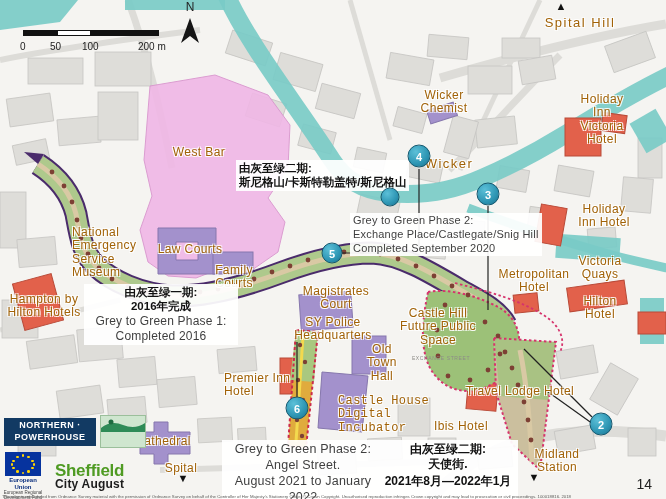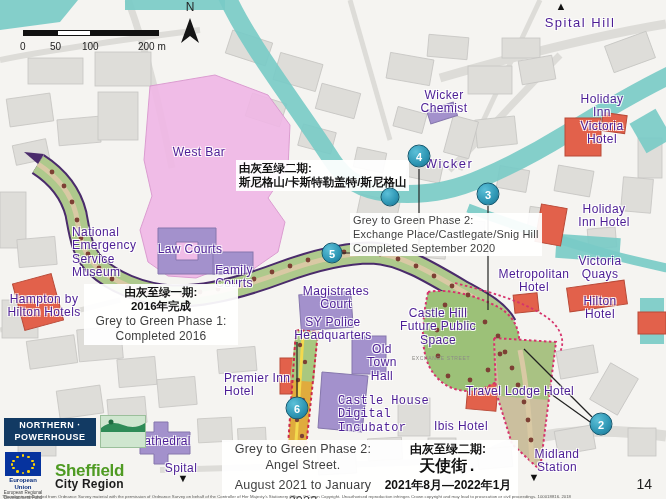--- a/index.html
+++ b/index.html
@@ -1,19 +1,19 @@
 <!DOCTYPE html>
 <html><head>
 <meta charset="utf-8">
 <style>
   html,body{margin:0;padding:0;background:#888;}
   #screen{position:relative;width:666px;height:499px;overflow:hidden;background:#f5f4f1;
           font-family:"Liberation Sans", sans-serif;}
   #screen svg{position:absolute;left:0;top:0;}
-  .lbl{position:absolute;white-space:pre-line;text-align:center;color:#4c1d95;
+  .lbl{position:absolute;white-space:pre-line;text-align:center;color:#a16207;
        font-size:12px;letter-spacing:.4px;line-height:1.12;transform:translateX(-50%);
        text-shadow:-1px -1px 0 rgba(255,255,255,.85),1px -1px 0 rgba(255,255,255,.85),
                    -1px 1px 0 rgba(255,255,255,.85),1px 1px 0 rgba(255,255,255,.85);}
   .lbl.left{transform:none;text-align:left;}
   .lbl.big{font-size:13px;letter-spacing:1.5px;}
   .lbl.tiny{font-size:5px;letter-spacing:.6px;color:#8d8c88;text-shadow:none;}
   .ann{position:absolute;background:rgba(255,255,255,.93);color:#111;padding:1px 3px;line-height:1.25;}
   .ann .en{color:#3f3f3f;font-size:11px;letter-spacing:.2px;}
   .ann .cn{font-weight:700;font-size:11.5px;}
   .marker{position:absolute;width:21px;height:21px;border-radius:50%;
@@ -322,21 +322,21 @@
   </div>
 
   <div class="ann" style="left:222px;top:440px;width:292px;padding:2px 2px;">
     <div style="display:flex;">
       <div style="width:158px;text-align:center;">
         <div class="en" style="font-size:12.5px;">Grey to Green Phase 2:</div>
         <div class="en" style="font-size:12.5px;">Angel Street.</div>
       </div>
       <div style="width:132px;text-align:center;">
         <div class="cn" style="font-size:12px;">由灰至绿二期:</div>
-        <div class="cn" style="font-size:16px;font-family:Liberation Mono, monospace;">天使街.</div>
+        <div class="cn" style="font-size:12px;">天使街.</div>
       </div>
     </div>
     <div style="display:flex;margin-top:1px;">
       <div class="en" style="font-size:12.5px;width:158px;text-align:center;">August 2021 to January 2022</div>
       <div class="cn" style="font-size:12px;width:132px;text-align:center;">2021年8月—2022年1月</div>
     </div>
   </div>
 
   <div class="marker" style="left:390px;top:197px;width:17px;height:17px;"></div>
   <div class="marker" style="left:601px;top:424px;">2</div>
@@ -373,19 +373,19 @@
         <i style="left:7px;top:7.5px;"></i>
         <i style="left:11px;top:3.5px;"></i>
     </div>
     <div class="eu-t1">European Union</div>
     <div class="eu-t2">European Regional
 Development Fund</div>
   </div>
 
   <div class="scr-logo">
     <div class="scr-1">Sheffield</div>
-    <div class="scr-2">City Region</div>
+    <div class="scr-2">City August</div>
   </div>
 
   <div class="copyright">This map is reproduced from Ordnance Survey material with the permission of Ordnance Survey on behalf of the Controller of Her Majesty's Stationery Office. © Crown Copyright. Unauthorised reproduction infringes Crown copyright and may lead to prosecution or civil proceedings. 100018816. 2018</div>
   <div class="pageno">14</div>
 
 </div>
 
 </body></html>

